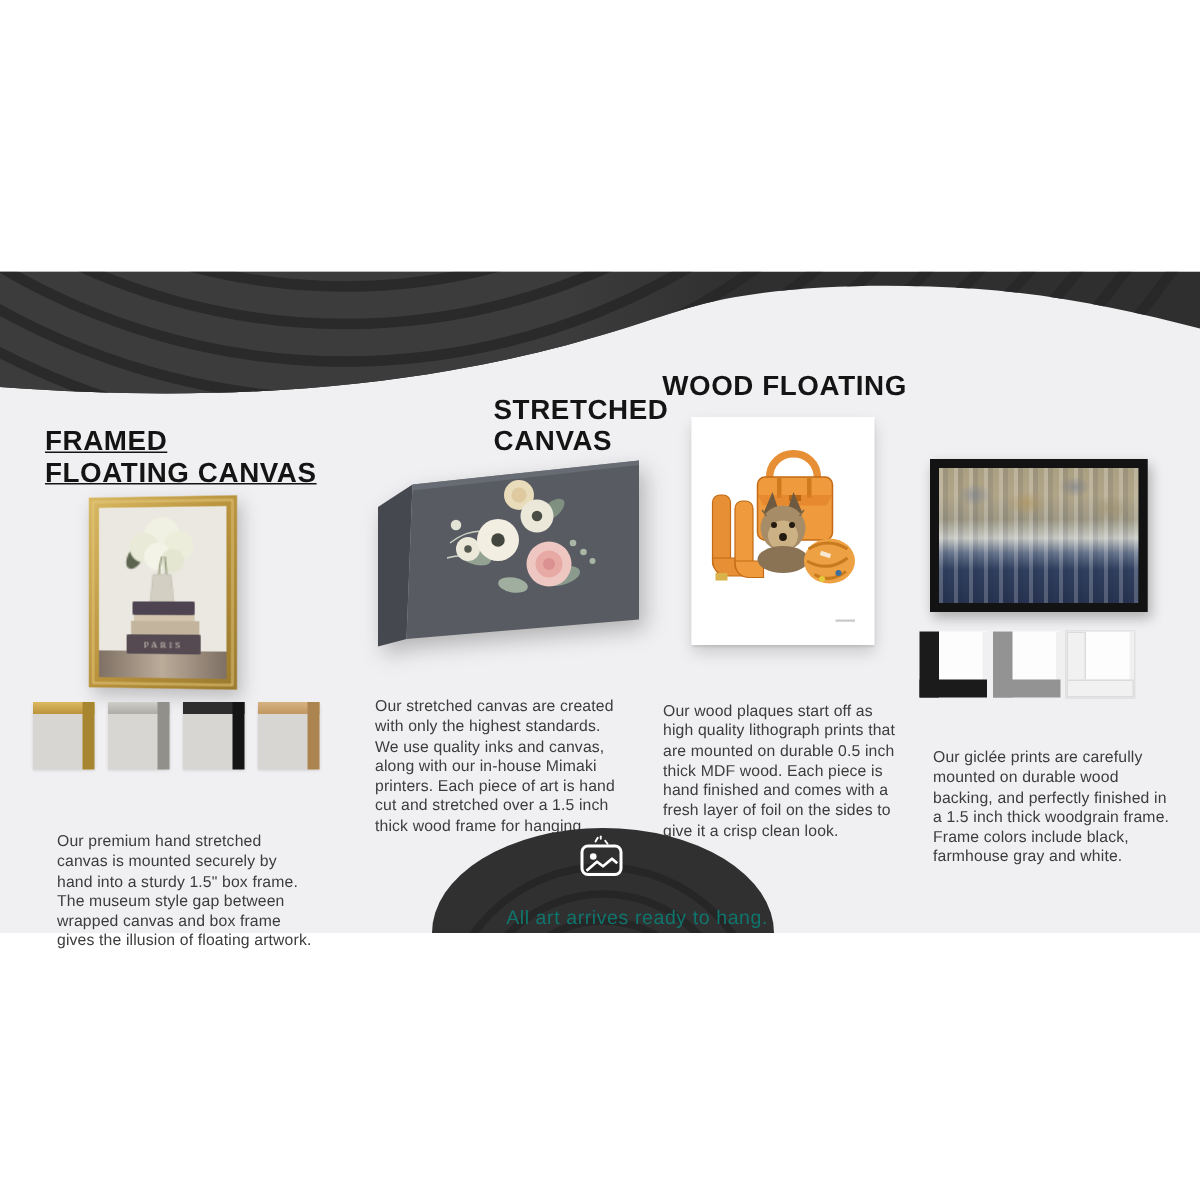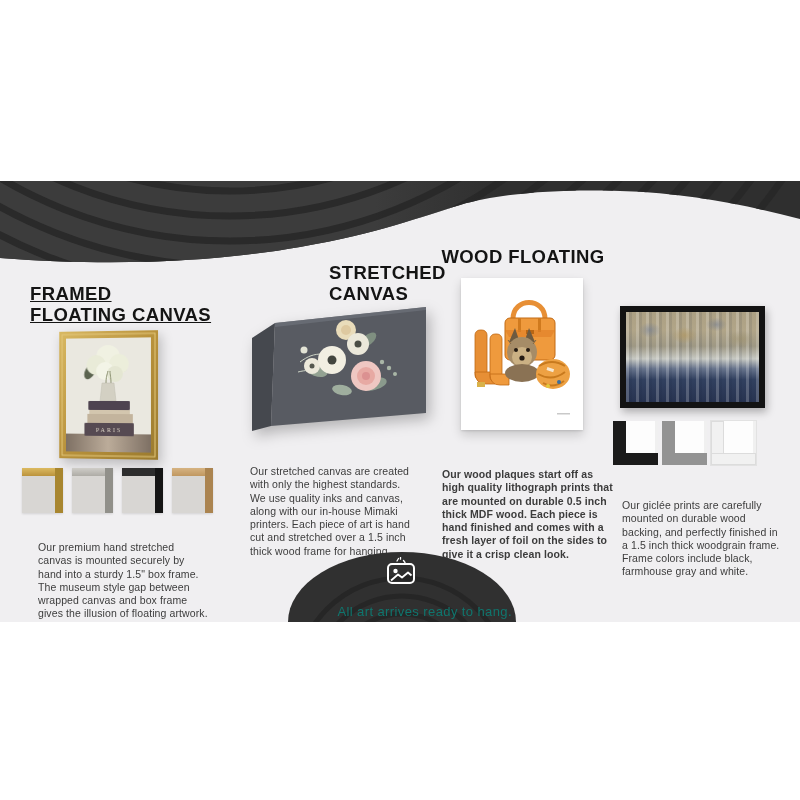--- a/index.html
+++ b/index.html
@@ -11,23 +11,23 @@
   
   .title{position:absolute;font-weight:bold;color:#141414;font-size:18.5px;line-height:1.14;
          letter-spacing:.4px;white-space:pre-line;}
   .t1{left:30px;top:283px;text-align:left;text-decoration:underline;}
   .t2{left:285px;top:262px;text-align:left;margin-left:44px;}
   .t3{left:437px;top:246px;width:172px;text-align:center;}
   .t4{left:610px;top:279px;width:172px;text-align:center;font-size:18px;}
   
   .desc{position:absolute;font-size:10.5px;line-height:13.3px;color:#3c3c3c;
         white-space:pre-line;letter-spacing:.1px;margin-top:24px;}
-  .d1{left:38px;top:517px;width:205px;}
+  .d1{left:38px;top:531px;width:205px;}
   .d2{left:250px;top:441px;width:195px;}
-  .d3{left:442px;top:444px;width:190px;font-weight:bold;}
+  .d3{left:442px;top:444px;width:190px;}
   .d4{left:622px;top:475px;width:180px;}
   
   .art1wrap{position:absolute;left:58px;top:331px;width:100px;height:128px;
             transform:perspective(600px) rotateY(-9deg);
             filter:drop-shadow(3px 5px 6px rgba(0,0,0,.22));}
   
   .art2wrap{position:absolute;left:248px;top:300px;width:182px;height:136px;
             filter:drop-shadow(4px 6px 7px rgba(0,0,0,.25));}
   
   .plaque{position:absolute;left:461px;top:278px;width:122px;height:152px;background:#ffffff;

